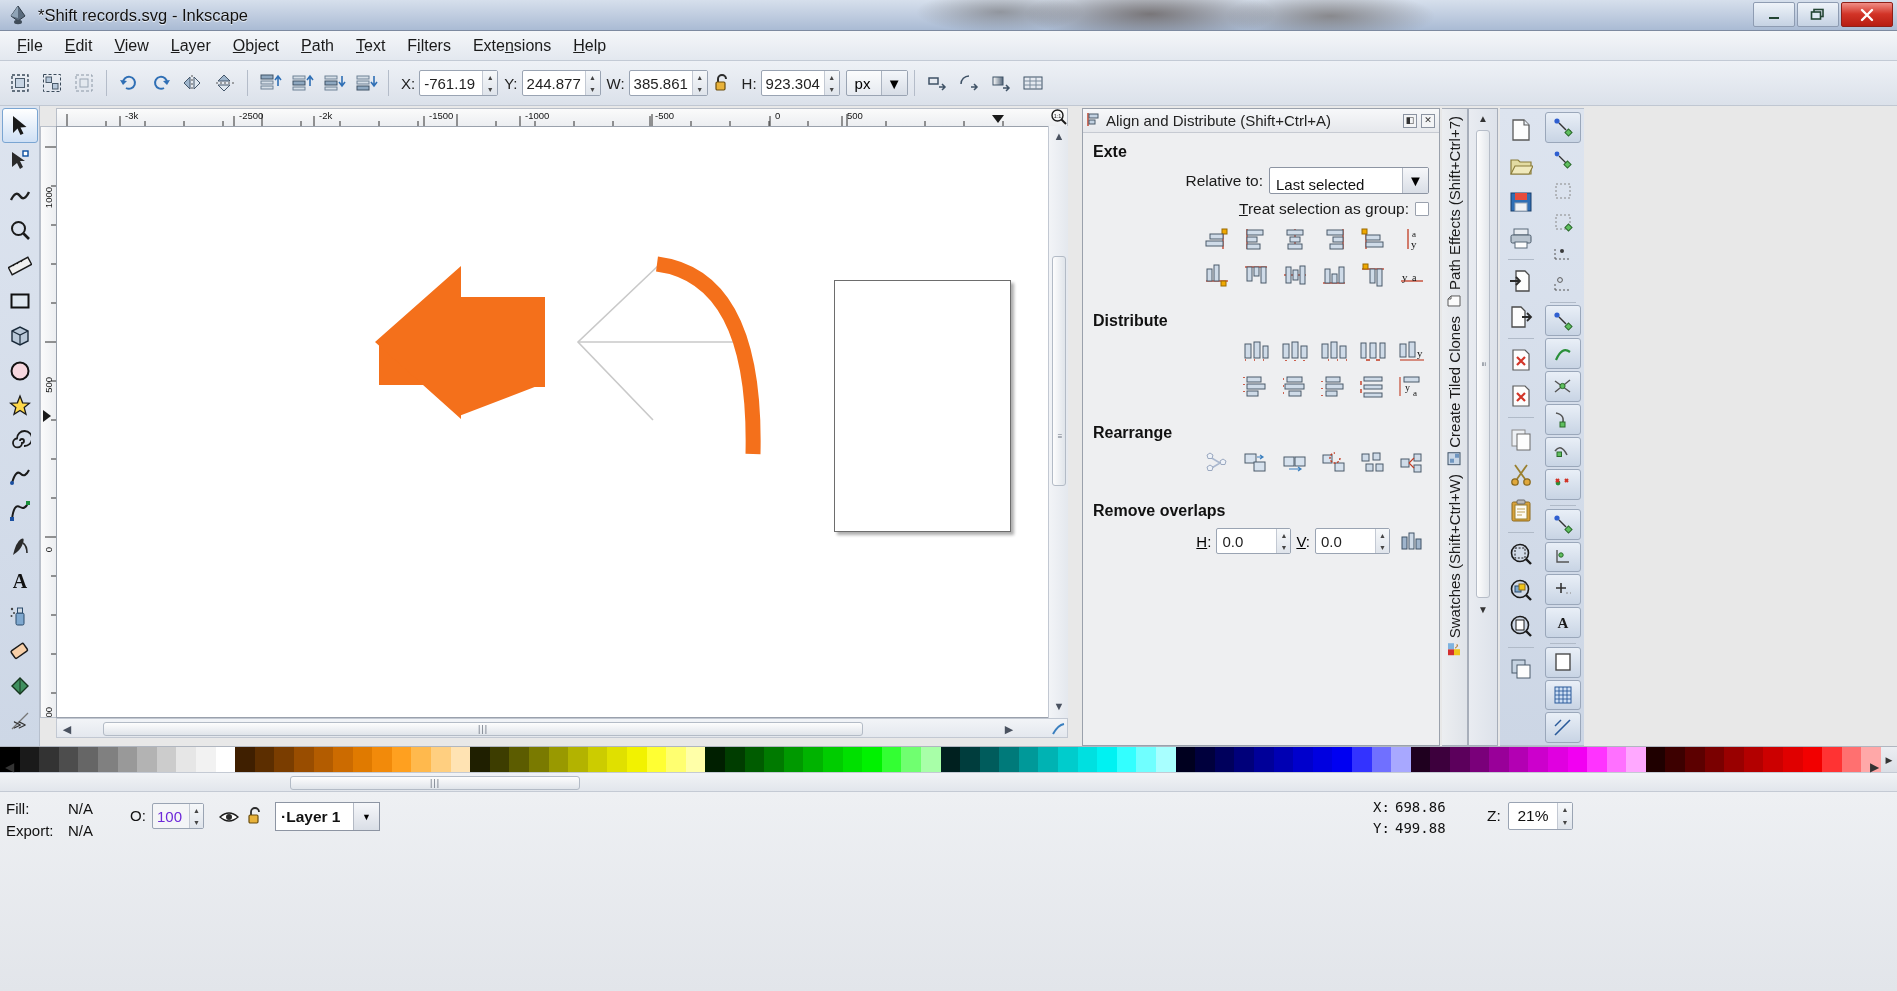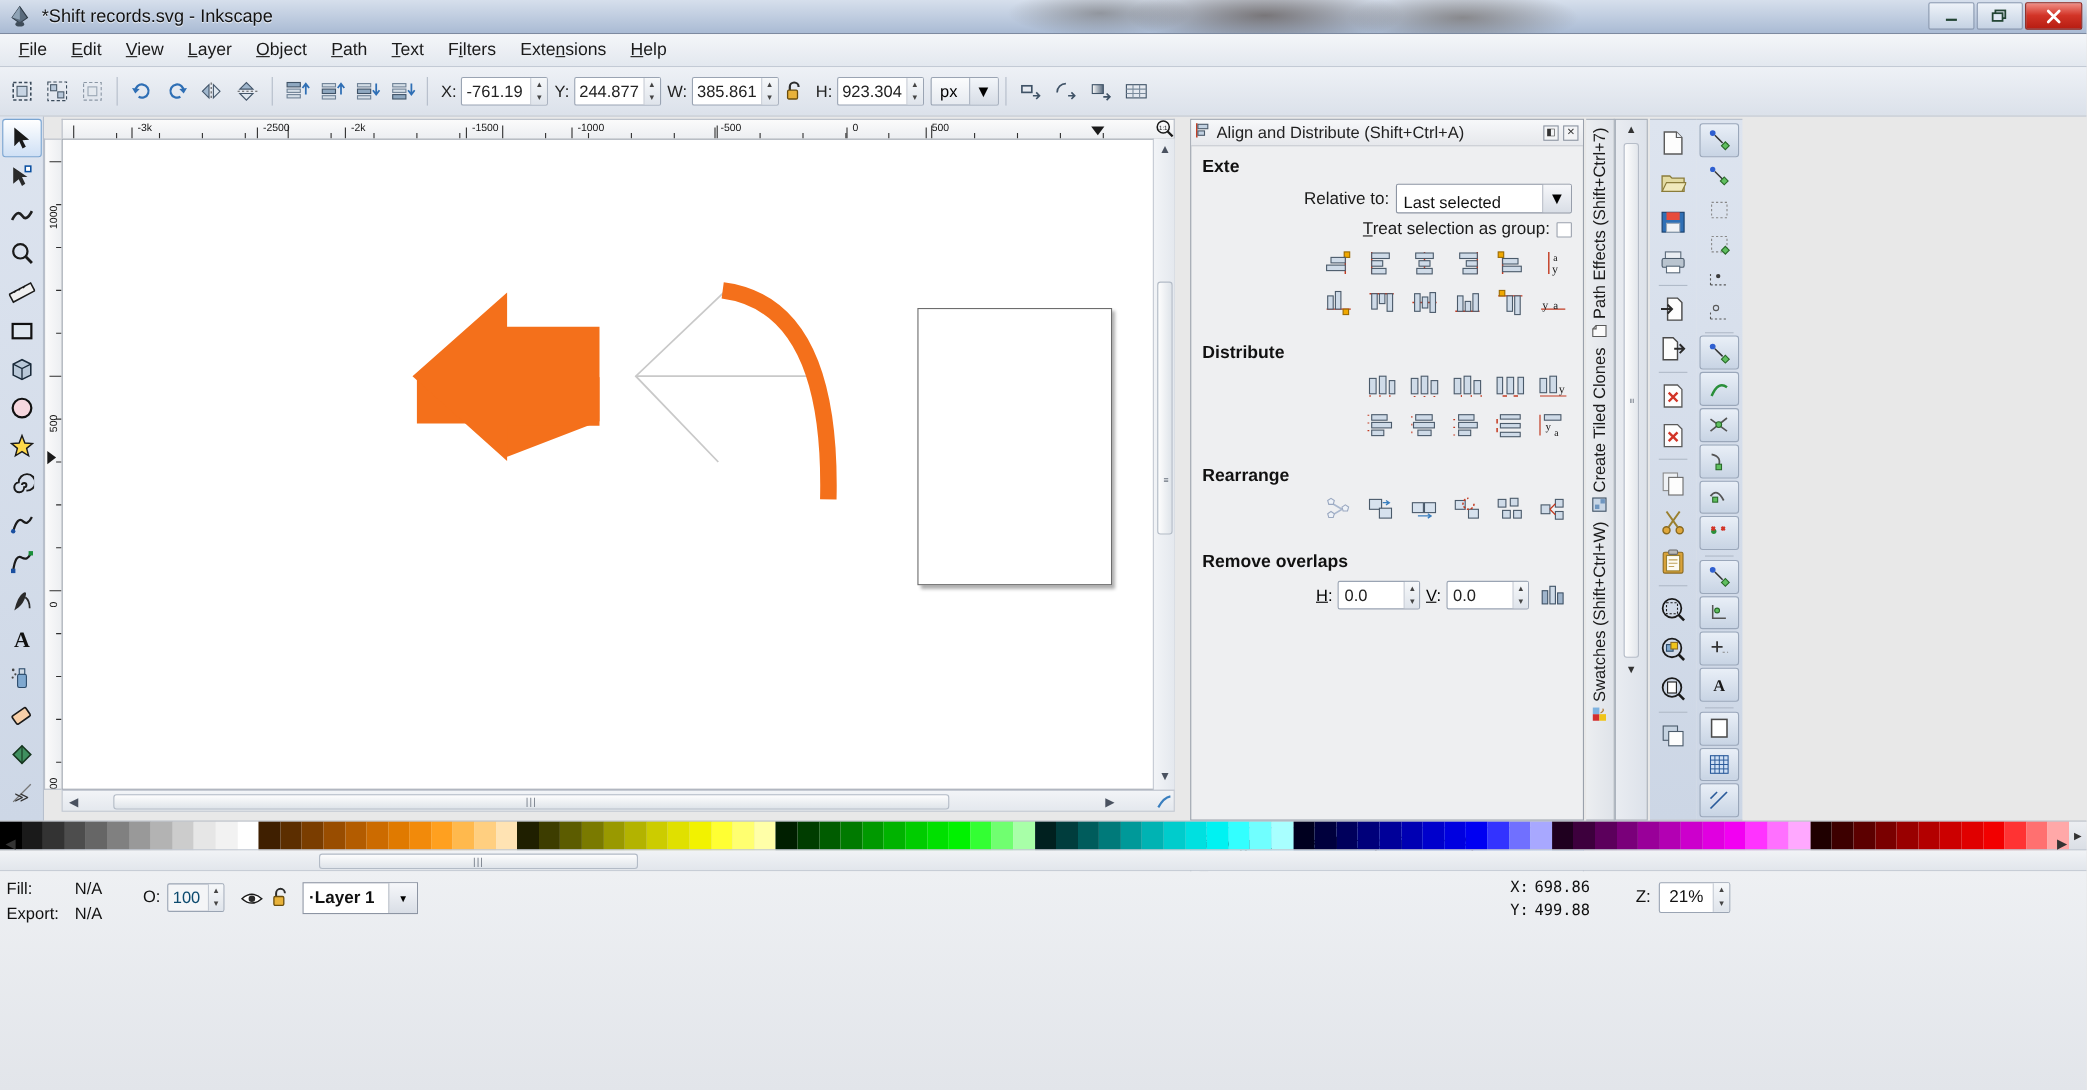--- a/index.html
+++ b/index.html
@@ -331,21 +331,21 @@
   .sb-na1{ position:absolute; left:68px; top:8px; font-size:15px; color:#111; }
   .sb-stroke{ position:absolute; left:6px; top:30px; font-size:15px; color:#111; }
   .sb-na2{ position:absolute; left:68px; top:30px; font-size:15px; color:#111; }
   .sb-o{ position:absolute; left:130px; top:15px; font-size:15px; color:#111; }
   .o-spin{
     position:absolute; left:152px; top:11px;
     display:flex;height:26px;border:1px solid #9aa4b3;background:#f4f5f7;border-radius:2px;
   }
   .o-spin input{
     width:36px;border:0;outline:0;background:transparent;
-    font-family:"Liberation Sans",sans-serif;font-size:15px;color:#0c4a6e;padding:0 4px;
+    font-family:"Liberation Sans",sans-serif;font-size:15px;color:#6d28d9;padding:0 4px;
   }
   .o-spin .arrows{width:14px;display:flex;flex-direction:column;border-left:1px solid #c3c9d3;
     background:linear-gradient(180deg,#f6f8fa,#dfe4eb);}
   .o-spin .arrows span{flex:1;display:flex;align-items:center;justify-content:center;font-size:7px;color:#444;}
   .layer-sel{
     position:absolute; left:275px; top:10px; width:105px; height:29px;
     border:1px solid #8d95a3; background:#fff; display:flex; align-items:center;
   }
   .layer-sel .lv{flex:1;padding-left:5px;font-size:15.5px;font-weight:bold;color:#111;}
   .layer-sel .la{

